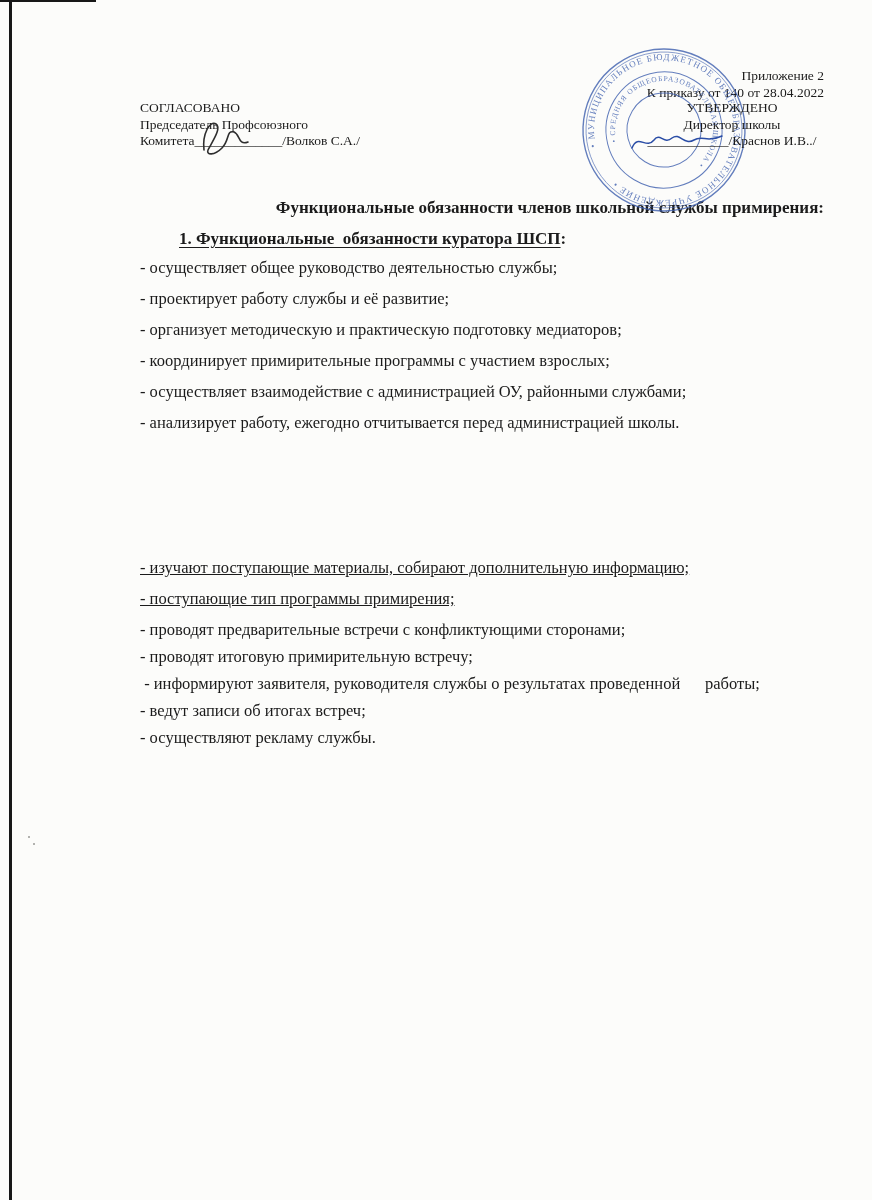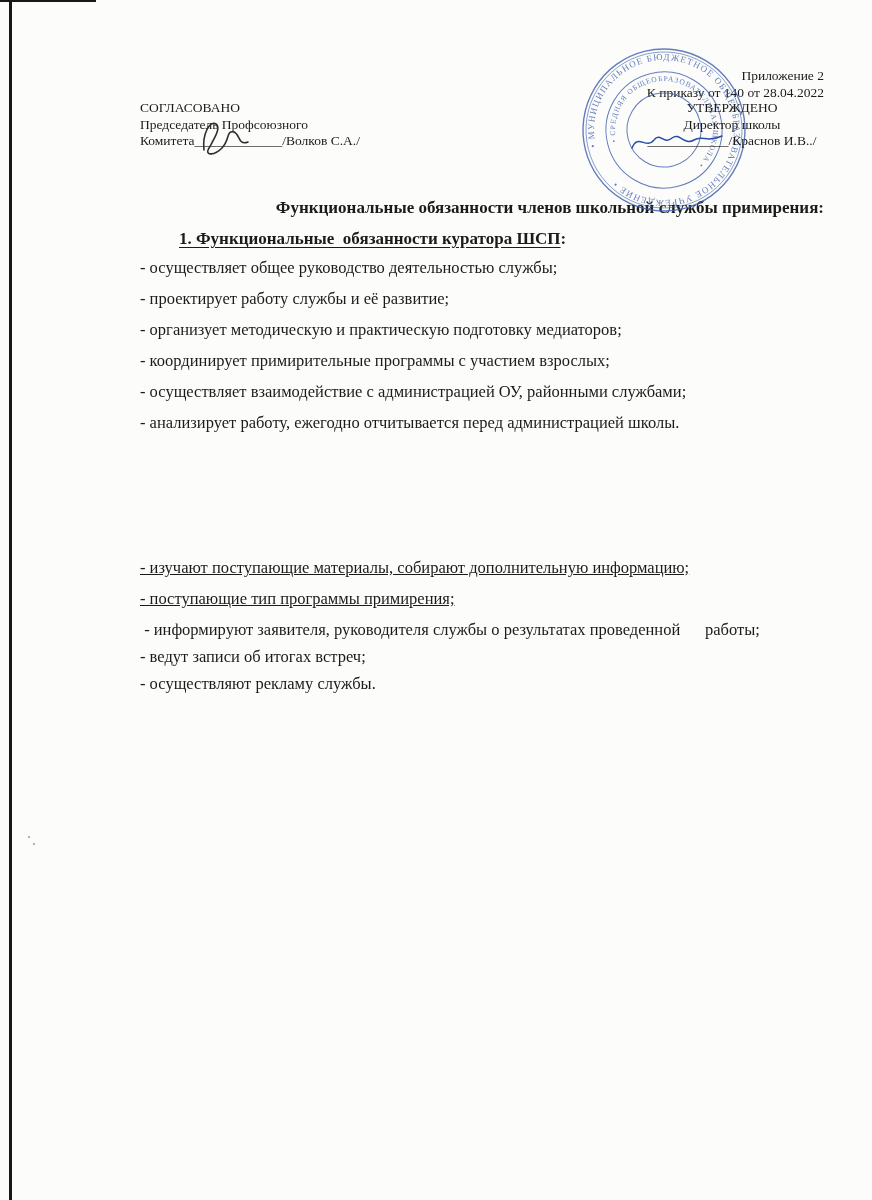--- a/index.html
+++ b/index.html
@@ -97,18 +97,20 @@
     <p class="pre">- организует методическую и практическую подготовку медиаторов;</p>
     <p class="pre">- координирует примирительные программы с участием взрослых;</p>
     <p class="pre">- осуществляет взаимодействие с администрацией ОУ, районными службами;</p>
     <p class="pre">- анализирует работу, ежегодно отчитывается перед администрацией школы.</p>
   </div>
 
 
   <div class="duties s2">
     <p class="pre gap">- изучают поступающие материалы, собирают дополнительную информацию;</p>
     <p class="pre gap">- поступающие тип программы примирения;</p>
+    <p class="pre">- проводят предварительные встречи с конфликтующими сторонами;</p>
+    <p class="pre">- проводят итоговую примирительную встречу;</p>
     <p class="pre"> - информируют заявителя, руководителя службы о результатах проведенной      работы;</p>
     <p class="pre">- ведут записи об итогах встреч;</p>
     <p class="pre">- осуществляют рекламу службы.</p>
   </div>
 
 </div>
 
 </body></html>

